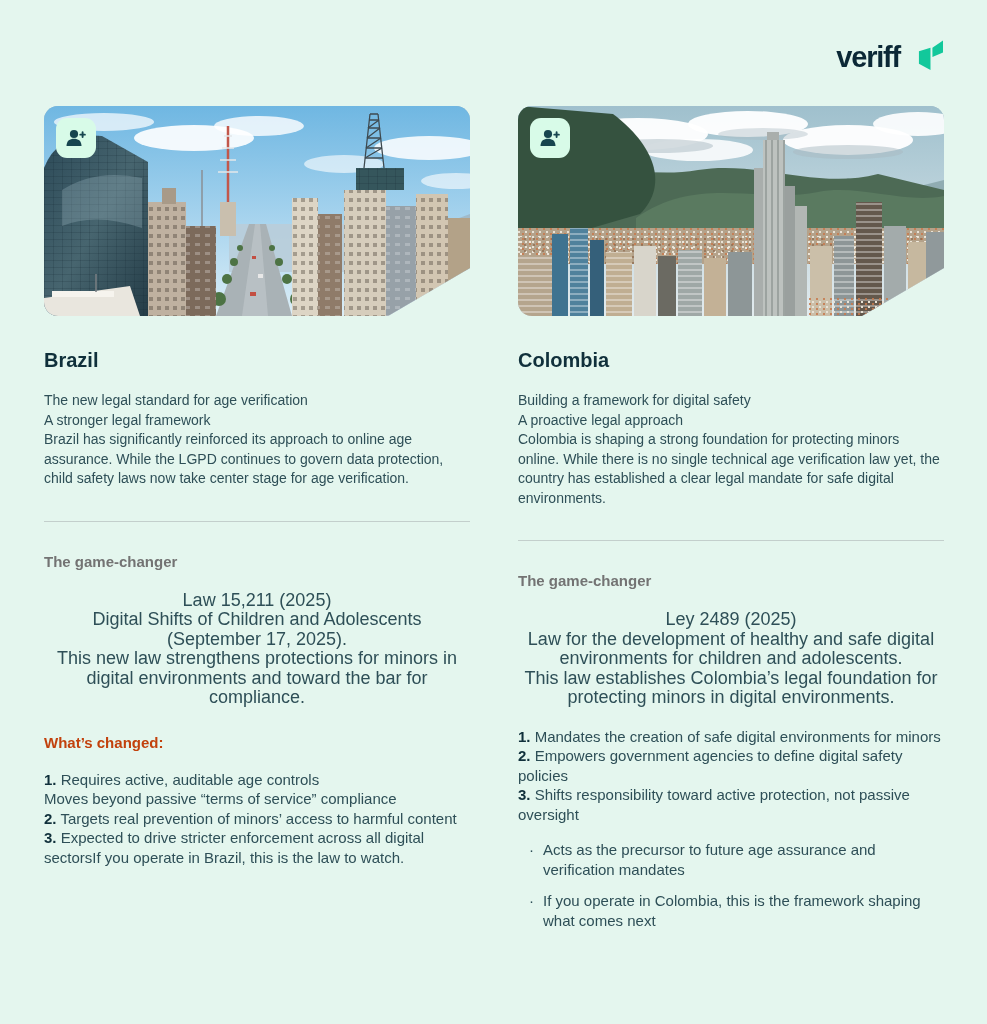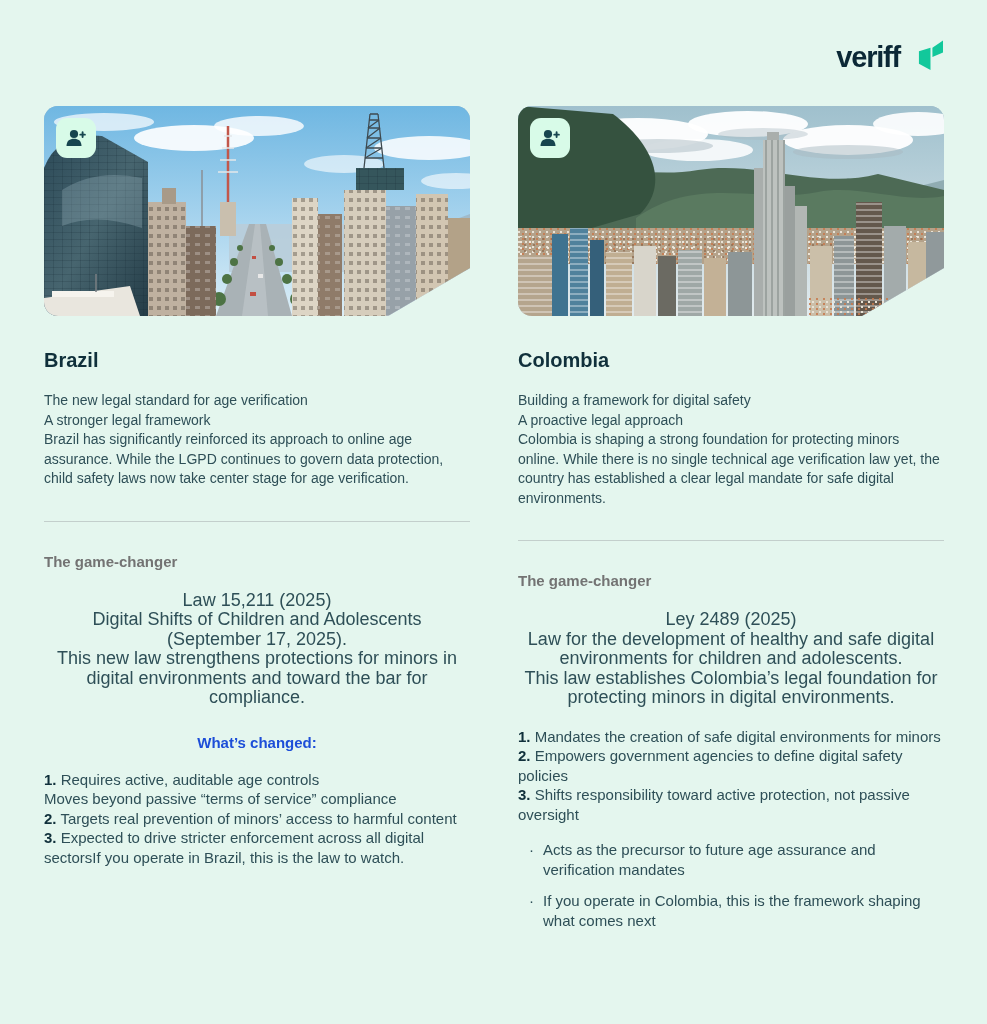--- a/index.html
+++ b/index.html
@@ -15,21 +15,21 @@
          clip-path:polygon(0 0,100% 0,100% calc(100% - 48px),calc(100% - 82px) 100%,0 100%);
          background:#9fb6c4;}
   .photo svg{display:block;width:100%;height:100%;}
   .badge{position:absolute;top:12px;left:12px;width:40px;height:40px;background:#d8fbe8;
          border-radius:11px;display:flex;align-items:center;justify-content:center;}
   .country{margin-top:33px;font-size:20px;font-weight:700;color:#10303b;line-height:1.1;}
   .intro{margin-top:20px;font-size:14px;line-height:19.5px;}
   .divider{margin-top:32px;border-top:1.5px solid #c3cfcc;}
   .section-head{margin-top:31px;font-size:15px;font-weight:700;color:#737373;}
   .law{margin-top:21px;font-size:18px;line-height:19.5px;text-align:center;}
-  .list-head{margin-top:26px;font-size:15px;font-weight:700;color:#1d4ed8;text-align:center;}
+  .list-head{margin-top:26px;font-size:15px;font-weight:700;color:#c2410c;}
   .num-list{margin-top:19px;font-size:15px;line-height:19.5px;}
   .num-line{margin:0;}
   .num-line b{color:#10303b;}
   .bullets{margin-top:16px;font-size:15px;line-height:19.5px;}
   .bullet{display:flex;gap:9px;margin-top:12px;padding-left:11px;}
   .bullet .dot{flex:0 0 auto;color:#2e4f57;}
   .tline{margin:0;}
 </style>
 </head>
 <body>

